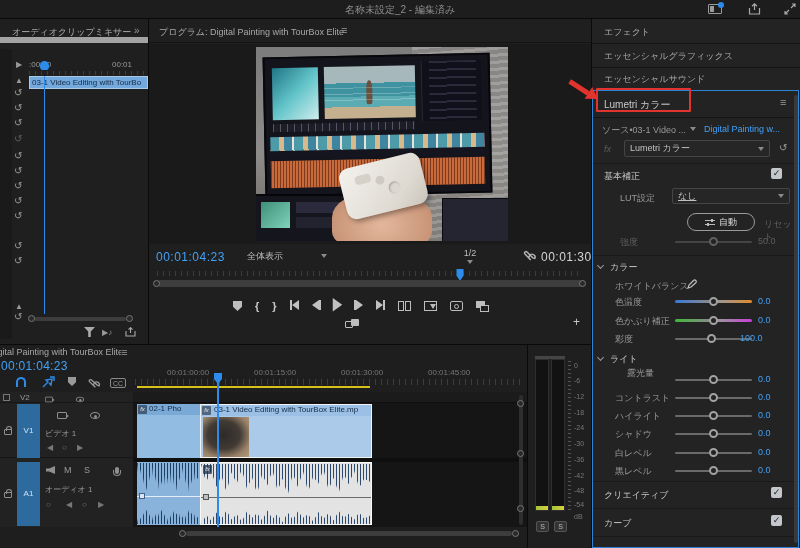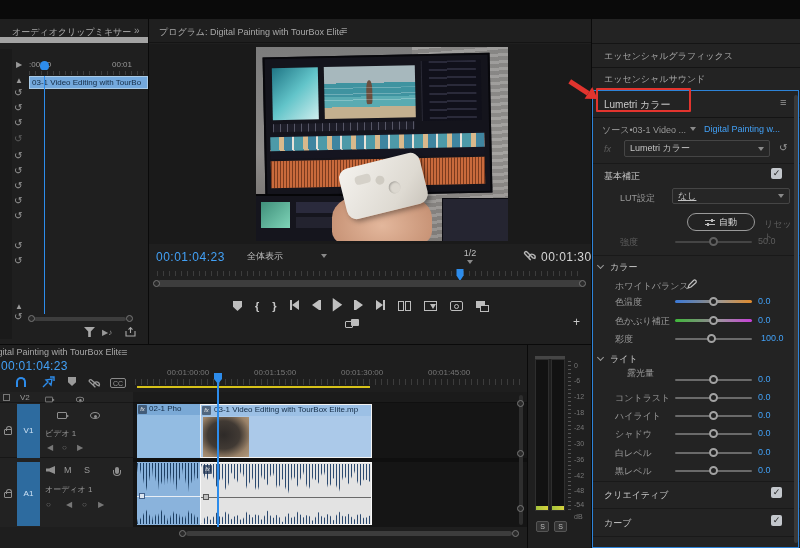--- a/index.html
+++ b/index.html
@@ -48,20 +48,33 @@
   .funnel { width:11px; height:10px; background:#a8a8a8; clip-path:polygon(0 0,100% 0,62% 45%,62% 100%,38% 100%,38% 45%); display:inline-block; }
   .pent { width:9px; height:10px; background:#bdbdbd; clip-path:polygon(0 0,100% 0,100% 58%,50% 100%,0 58%); display:inline-block; }
   .scrollcirc { position:absolute; width:7px; height:7px; border:1px solid #777; border-radius:50%; background:#2a2a2a; }
   .sbar { position:absolute; background:#3d3d3d; border-radius:4px; }
 </style>
 </head>
 <body>
 
 <div id="app">
 
+  <div class="panel" style="left:0;top:0;width:800px;height:18px;background:#1d1d1d;">
+    <span class="ab t10" style="left:0;right:0;top:3px;text-align:center;color:#8f8f8f;">名称未設定_2 - 編集済み</span>
+    <span class="ab" style="left:708px;top:4px;width:14px;height:10px;border:1px solid #9a9a9a;border-radius:1px;">
+        <span class="ab" style="left:1px;top:1px;width:4px;height:6px;background:#9a9a9a;"></span>
+        <span class="ab" style="right:-3px;top:-3px;width:6px;height:6px;background:#2d8ceb;border-radius:50%;"></span>
+      </span>
+    <span class="ab" style="left:748px;top:3px;width:13px;height:12px;"><svg width="13" height="12" viewBox="0 0 13 12">
+          <path d="M6.5 7 V1 M4 3.2 L6.5 0.8 L9 3.2 M1.5 5 V11 H11.5 V5" fill="none" stroke="#a8a8a8" stroke-width="1.2"></path>
+        </svg></span>
+    <span class="ab" style="left:784px;top:3px;width:12px;height:12px;"><svg width="12" height="12" viewBox="0 0 12 12">
+          <path d="M7 5 L11 1 M8 1 h3 v3 M5 7 L1 11 M1 8 v3 h3" fill="none" stroke="#a8a8a8" stroke-width="1.2"></path>
+        </svg></span>
+  </div>
 
   <div class="panel" style="left:0;top:19px;width:148px;height:325px;">
     <div class="ab" style="left:0;top:0;width:148px;height:24px;background:#1f1f1f;border-bottom:6px solid #a3a3a3;">
       <span class="ab t9 hdr nowrap" style="left:12px;top:7px;">オーディオクリップミキサー</span>
       <span class="ab t10 gray" style="left:134px;top:6px;">»</span>
     </div>
 
     <span class="ab t8 gray" style="left:16px;top:41px;">▶</span>
     <span class="ab t8 gray" style="left:29px;top:41px;">:00:00</span>
     <span class="ab t8 gray" style="left:112px;top:41px;">00:01</span>
@@ -313,20 +326,23 @@
     <span class="ab t7 dgray" style="left:46px;top:111px;">-36</span>
     <span class="ab t7 dgray" style="left:46px;top:127px;">-42</span>
     <span class="ab t7 dgray" style="left:46px;top:142px;">-48</span>
     <span class="ab t7 dgray" style="left:46px;top:156px;">-54</span>
     <span class="ab t7 dgray" style="left:46px;top:168px;">dB</span>
     <span class="ab t7" style="left:8px;top:176px;width:13px;height:11px;background:#333;border:1px solid #555;border-radius:2px;color:#bbb;text-align:center;line-height:10px;">S</span>
     <span class="ab t7" style="left:26px;top:176px;width:13px;height:11px;background:#333;border:1px solid #555;border-radius:2px;color:#bbb;text-align:center;line-height:10px;">S</span>
   </div>
 
   <div class="panel" style="left:592px;top:19px;width:208px;height:529px;background:#232323;">
+    <div class="ab" style="left:0;top:0;width:208px;height:24px;">
+        <span class="ab t9 hdr" style="left:12px;top:7px;">エフェクト</span>
+      </div>
     <div class="div-h" style="top:24px;"></div>
     <div class="ab" style="left:0;top:25px;width:208px;height:23px;">
         <span class="ab t9 hdr" style="left:12px;top:6px;">エッセンシャルグラフィックス</span>
       </div>
     <div class="div-h" style="top:48px;"></div>
     <div class="ab" style="left:0;top:49px;width:208px;height:22px;">
         <span class="ab t9 hdr" style="left:12px;top:5px;">エッセンシャルサウンド</span>
       </div>
     <div class="div-h" style="top:71px;"></div>
 
@@ -381,21 +397,21 @@
     <span class="ab t9 blue" style="left:166px;top:277px;">0.0</span>
 
     <span class="ab t9 gray" style="left:23px;top:296px;">色かぶり補正</span>
     <div class="ab grad-tint" style="left:83px;top:300px;width:77px;border-radius:2px;"></div>
     <span class="handle" style="left:117px;top:297px;"></span>
     <span class="ab t9 blue" style="left:166px;top:296px;">0.0</span>
 
     <span class="ab t9 gray" style="left:23px;top:314px;">彩度</span>
     <div class="slider-track" style="left:83px;top:319px;width:77px;"></div>
     <span class="handle" style="left:115px;top:315px;"></span>
-    <span class="ab t9 blue" style="left:169px;top:314px;">100.0</span>
+    <span class="ab t9 blue" style="left:148px;top:314px;">100.0</span>
 
     <span class="chev ab" style="left:6px;top:336px;"></span>
     <span class="ab t9 lgray" style="left:18px;top:334px;">ライト</span>
 
     <span class="ab t9 gray" style="left:23px;top:348px;margin-left:12px;">露光量</span>
     <div class="slider-track" style="left:83px;top:360px;width:77px;"></div>
     <span class="handle" style="left:117px;top:356px;"></span>
     <span class="ab t9 blue" style="left:166px;top:355px;">0.0</span>
 
     <span class="ab t9 gray" style="left:23px;top:373px;">コントラスト</span>

